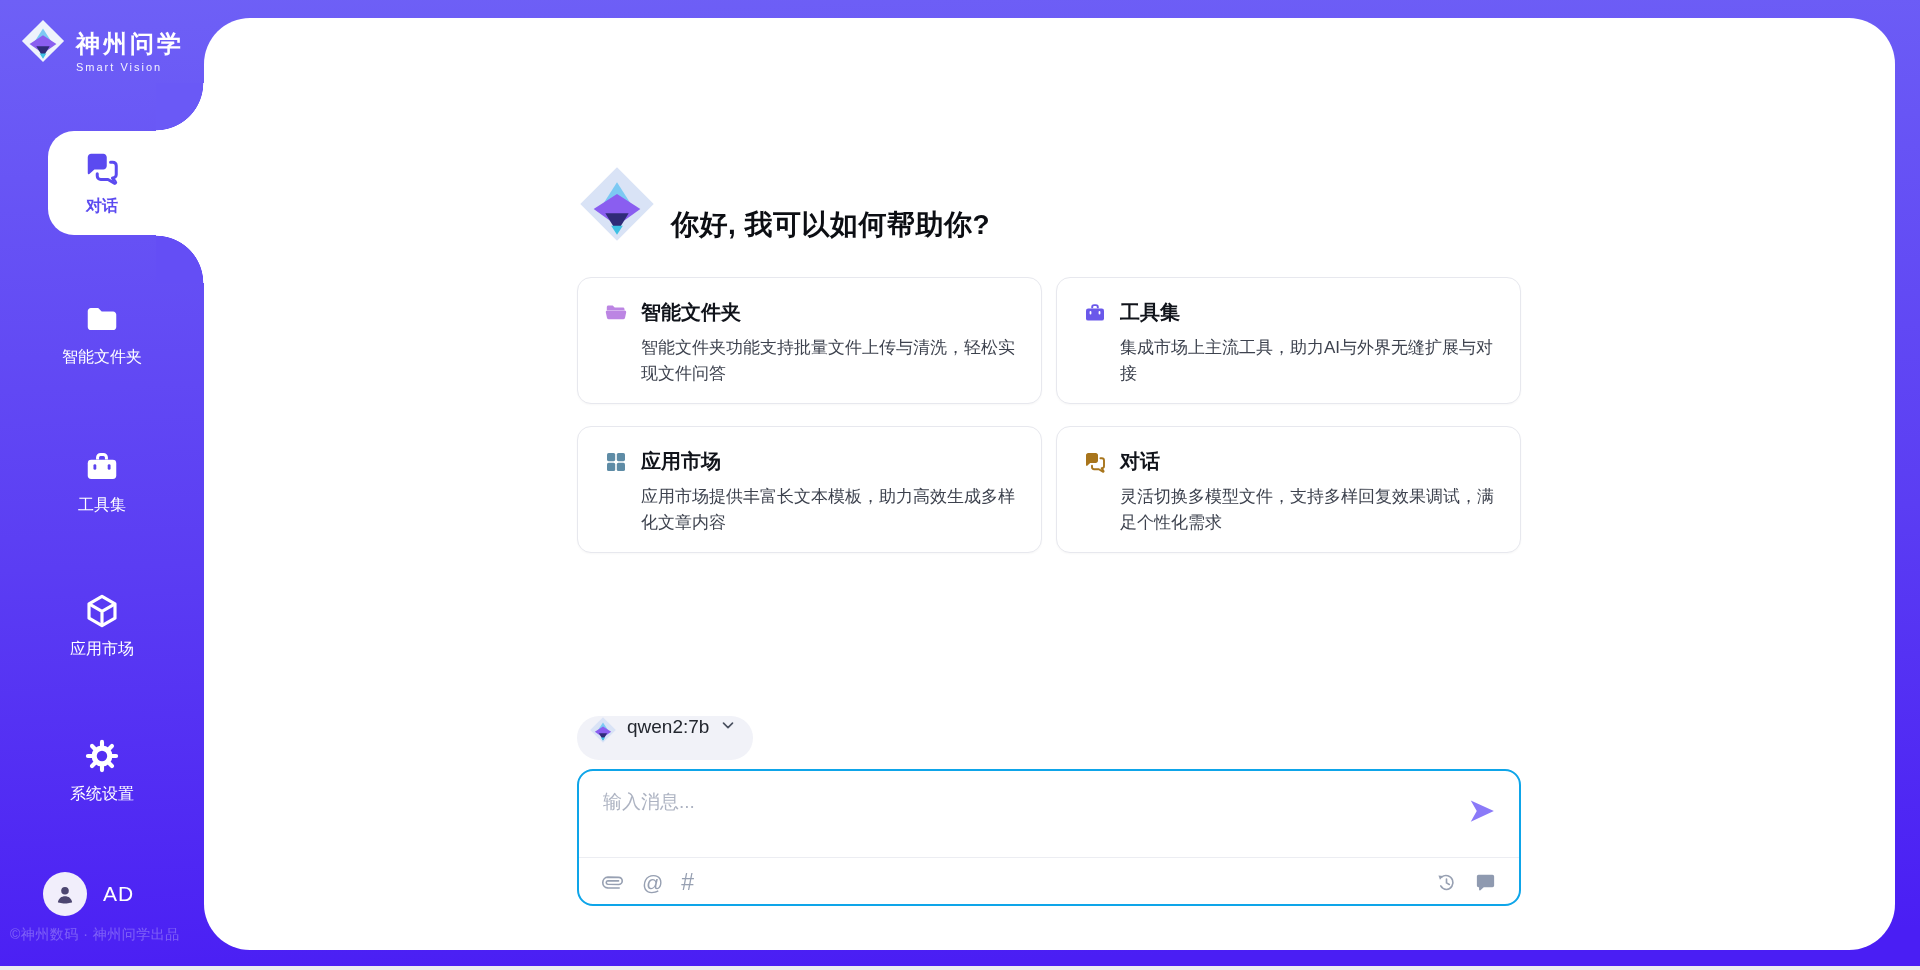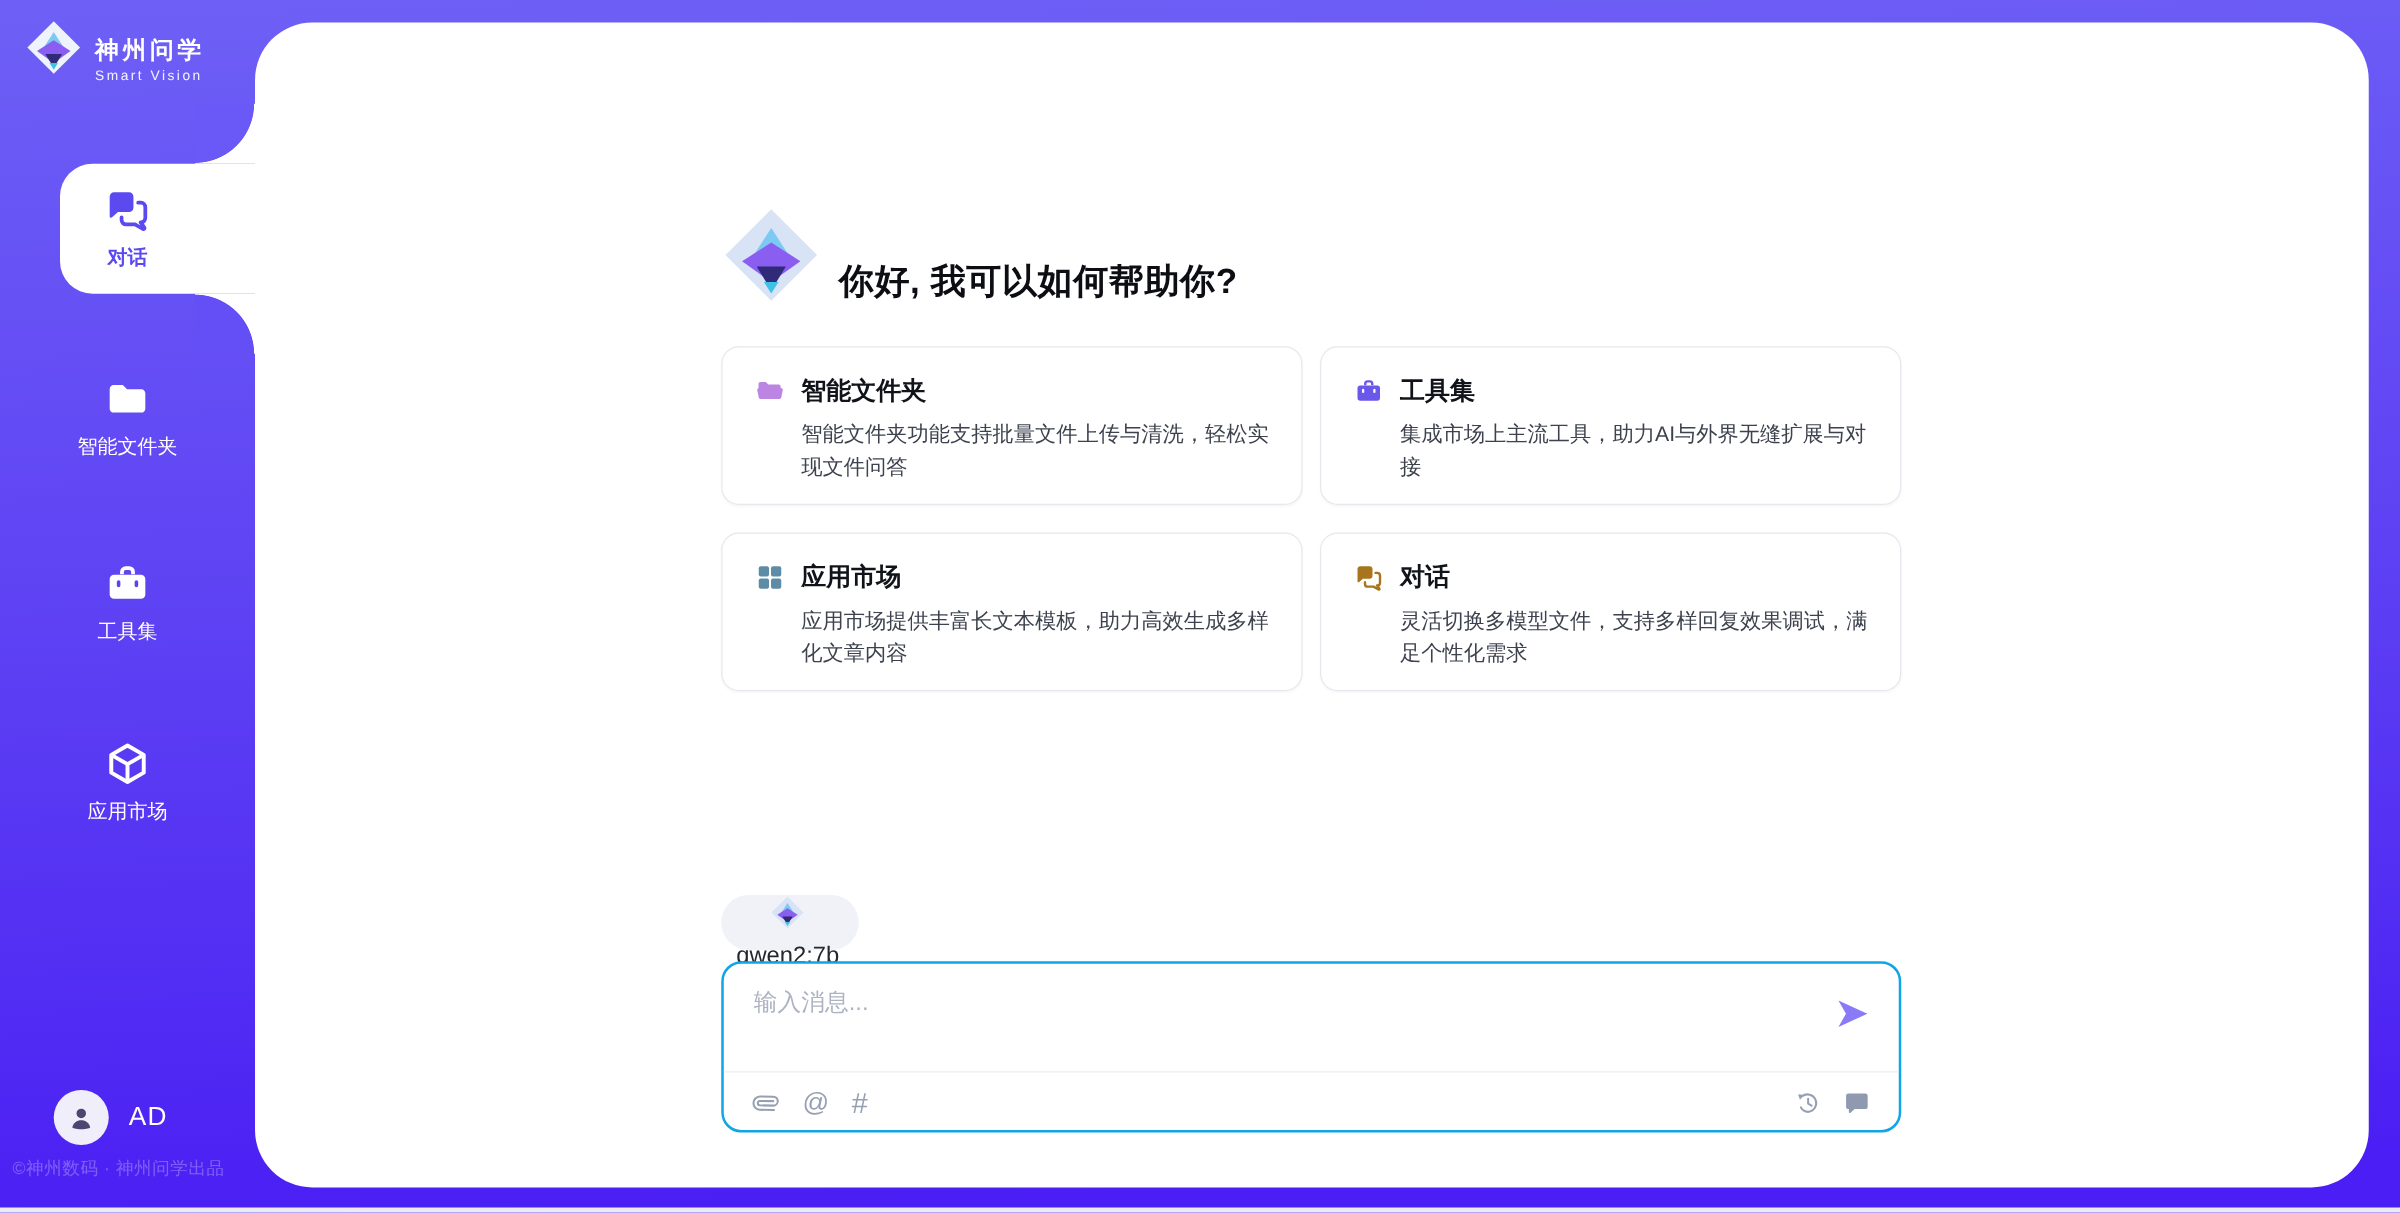--- a/index.html
+++ b/index.html
@@ -7,21 +7,21 @@
   body {
     position:relative;
     font-family:"Liberation Sans","DejaVu Sans",sans-serif;
     background:linear-gradient(178deg,#6E60F6 0%,#5B3DF3 55%,#4A1EF4 96%);
   }
 
   
   .sidebar { position:absolute; left:0; top:0; width:204px; height:100%; }
   .brand { position:absolute; left:20px; top:14px; display:flex; align-items:center; gap:10px; }
   .brand-text { color:#fff; }
-  .brand-title { font-size:19px; font-weight:700; letter-spacing:3px; line-height:1.2;margin-top:16px; }
+  .brand-title { font-size:24px; font-weight:700; letter-spacing:3px; line-height:1.2;margin-top:16px; }
   .brand-sub { font-size:11px; letter-spacing:2px; opacity:.92; margin-top:2px; }
 
   .tab-blob { position:absolute; left:48px; top:131px; width:156px; height:104px;
               background:#fff; border-radius:26px 0 0 26px; }
   .fillet-top { position:absolute; left:156px; top:83px; width:48px; height:48px;
               background:radial-gradient(circle 48px at 0 0,#6A59F6 47px,#fff 47.6px); }
   .fillet-bottom { position:absolute; left:156px; top:235px; width:48px; height:48px;
               background:radial-gradient(circle 48px at 0 100%,#644EF5 47px,#fff 47.6px); }
 
   .nav-item { position:absolute; left:0; width:204px; display:flex; flex-direction:column;
@@ -49,22 +49,22 @@
   .cards { position:absolute; left:373px; top:259px; width:944px;
            display:grid; grid-template-columns:465px 465px; gap:22px 14px; }
   .card { height:127px; background:#fff; border:1px solid #e7e8ee; border-radius:14px;
           padding:21px 26px; cursor:pointer; box-shadow:0 1px 2px rgba(16,24,40,.03); }
   .card-head { display:flex; align-items:center; gap:13px; }
   .card-head svg { width:24px; height:24px; display:block; }
   .card-title { font-size:20px; font-weight:700; color:#10131a; }
   .card-desc { margin:9px 0 0 37px; width:384px; font-size:17px; line-height:1.5; color:#3d424e; }
 
   .model-pill { position:absolute; left:373px; top:698px; height:44px;
-                display:inline-flex; align-items:center; gap:10px; padding:0 16px 0 12px;
-                background:#f1f2f8; border-radius:22px; cursor:pointer;flex-direction:column; }
+                display:inline-flex; align-items:flex-start; gap:10px; padding:0 16px 0 12px;
+                background:#f1f2f8; border-radius:22px; cursor:pointer; }
   .model-pill .pill-logo { width:28px; height:28px; display:block; }
   .model-name { font-size:19px; color:#23272f; }
 
   .composer { position:absolute; left:373px; top:751px; width:944px; height:137px;
               background:#fff; border:2px solid #0ea5e9; border-radius:16px; }
   .composer textarea { position:absolute; left:24px; top:18px; width:840px; height:58px;
               border:none; outline:none; resize:none; font-size:19px; color:#2a2e38;
               font-family:inherit; background:transparent; }
   .composer textarea::placeholder { color:#adb3c2; }
   .send-btn { position:absolute; right:22px; top:25px; width:30px; height:30px;
@@ -138,20 +138,44 @@
   <div class="nav-item" style="top:592px">
     <span>
       <svg class="nav-ico" viewBox="0 0 24 24">
         <path d="M12 2.8l8.2 4.7v9L12 21.2l-8.2-4.7v-9L12 2.8z" fill="none" stroke="#fff" stroke-width="2" stroke-linejoin="round"></path>
         <path d="M3.8 7.5l8.2 4.7 8.2-4.7M12 12.2v9" fill="none" stroke="#fff" stroke-width="2" stroke-linejoin="round"></path>
       </svg>
     </span>
     <span class="nav-label">应用市场</span>
   </div>
 
+  <div class="nav-item" style="top:737px">
+    <span>
+      <svg class="nav-ico" viewBox="0 0 24 24">
+        <defs>
+          <mask id="gh">
+            <rect width="24" height="24" fill="#fff"></rect>
+            <circle cx="12" cy="12" r="3.3" fill="#000"></circle>
+          </mask>
+        </defs>
+        <g mask="url(#gh)" fill="#fff">
+          <circle cx="12" cy="12" r="6.6"></circle>
+          <rect x="10.7" y="1.8" width="2.6" height="5.2" rx="1.3"></rect>
+          <rect x="10.7" y="1.8" width="2.6" height="5.2" rx="1.3" transform="rotate(45 12 12)"></rect>
+          <rect x="10.7" y="1.8" width="2.6" height="5.2" rx="1.3" transform="rotate(90 12 12)"></rect>
+          <rect x="10.7" y="1.8" width="2.6" height="5.2" rx="1.3" transform="rotate(135 12 12)"></rect>
+          <rect x="10.7" y="1.8" width="2.6" height="5.2" rx="1.3" transform="rotate(180 12 12)"></rect>
+          <rect x="10.7" y="1.8" width="2.6" height="5.2" rx="1.3" transform="rotate(225 12 12)"></rect>
+          <rect x="10.7" y="1.8" width="2.6" height="5.2" rx="1.3" transform="rotate(270 12 12)"></rect>
+          <rect x="10.7" y="1.8" width="2.6" height="5.2" rx="1.3" transform="rotate(315 12 12)"></rect>
+        </g>
+      </svg>
+    </span>
+    <span class="nav-label">系统设置</span>
+  </div>
 
   <div class="user-row">
     <span class="avatar">
       <svg width="26" height="26" viewBox="0 0 24 24">
         <circle cx="12" cy="9" r="3.5" fill="#4c4670"></circle>
         <path d="M5.4 19.6c.6-3.7 3.4-5.6 6.6-5.6s6 1.9 6.6 5.6c0 0-2.6 1.1-6.6 1.1s-6.6-1.1-6.6-1.1z" fill="#4c4670"></path>
       </svg>
     </span>
     <span class="user-name">AD</span>
   </div>

